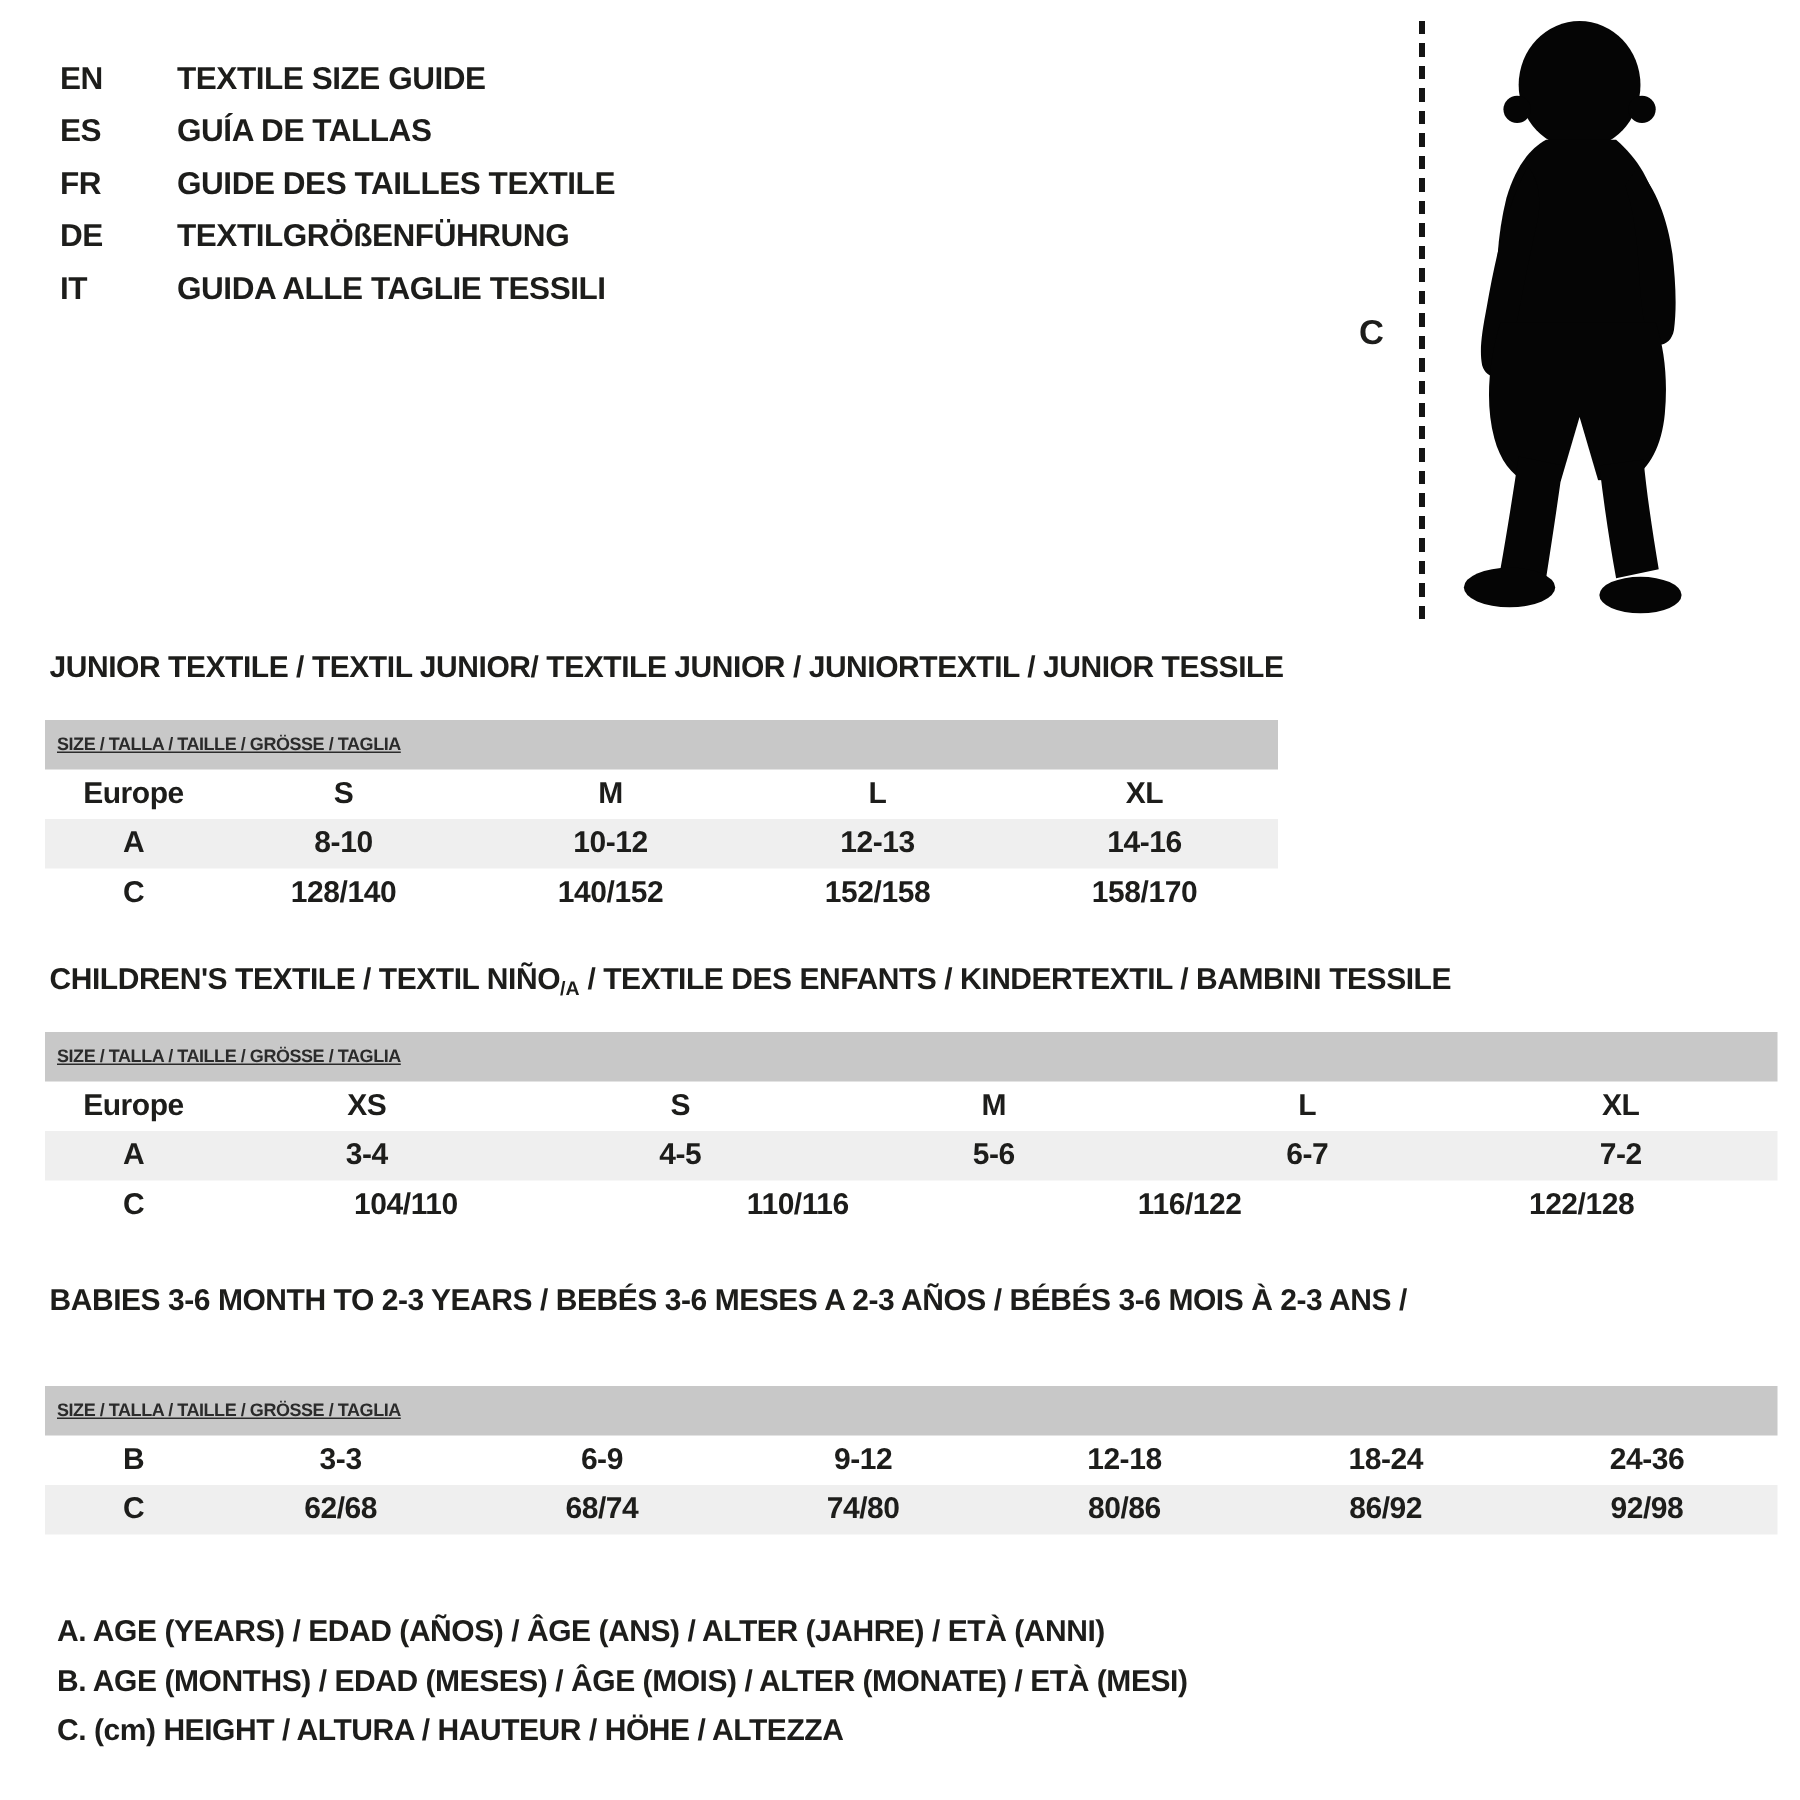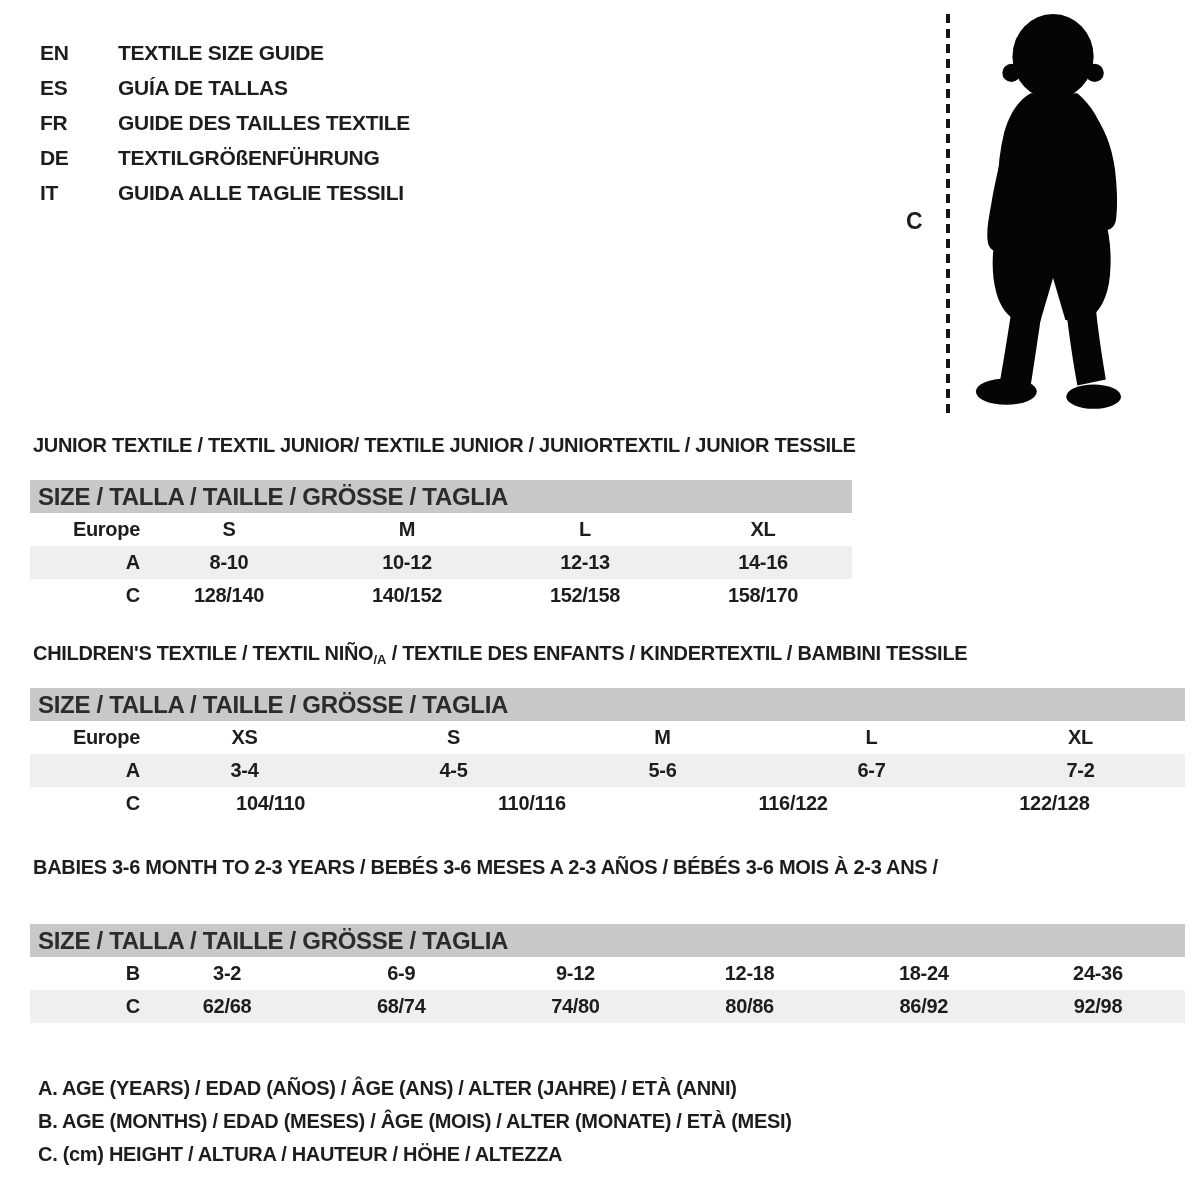--- a/index.html
+++ b/index.html
@@ -26,25 +26,25 @@
   #children-title{top:642px;}
   #babies-title{top:850px;line-height:34px;}
   .sub{font-size:13px;vertical-align:-4px;letter-spacing:0;}
   
   .size-table{position:absolute;left:30px;}
   #junior-table{top:480px;width:822px;}
   #children-table{top:688px;width:1155px;}
   #babies-table{top:924px;width:1155px;}
   .size-band{
     height:33px;line-height:33px;background:#c8c8c8;color:#2b2b2b;
-    font-size:24px;padding-left:8px;box-sizing:border-box;
+    font-size:12px;padding-left:8px;box-sizing:border-box;text-decoration:underline;
   }
   .trow{display:flex;height:33px;line-height:33px;font-size:20px;}
   .trow.stripe{background:#efefef;}
-  .c0{width:110px;padding-left:8px;box-sizing:border-box;text-align:right;}
+  .c0{width:110px;padding-left:8px;box-sizing:border-box;text-align:center;}
   .cc{flex:1;text-align:center;}
   
   #footnotes{position:absolute;left:38px;top:1072px;font-size:20px;line-height:33px;}
 </style>
 </head>
 <body>
 
 <div id="lang-block">
   <div class="lang-row">
     <span class="lang-code">EN</span>
@@ -155,21 +155,21 @@
   </div>
 </div>
 
 <div id="babies-title" class="section-title">
   <div>BABIES 3-6 MONTH TO 2-3 YEARS / BEBÉS 3-6 MESES A 2-3 AÑOS / BÉBÉS 3-6 MOIS À 2-3 ANS /</div>
 </div>
 <div id="babies-table" class="size-table">
   <div class="size-band">SIZE / TALLA / TAILLE / GRÖSSE / TAGLIA</div>
   <div class="trow">
     <span class="c0">B</span>
-    <span class="cc">3-2</span>
+    <span class="cc">3-3</span>
     <span class="cc">6-9</span>
     <span class="cc">9-12</span>
     <span class="cc">12-18</span>
     <span class="cc">18-24</span>
     <span class="cc">24-36</span>
   </div>
   <div class="trow stripe">
     <span class="c0">C</span>
     <span class="cc">62/68</span>
     <span class="cc">68/74</span>

